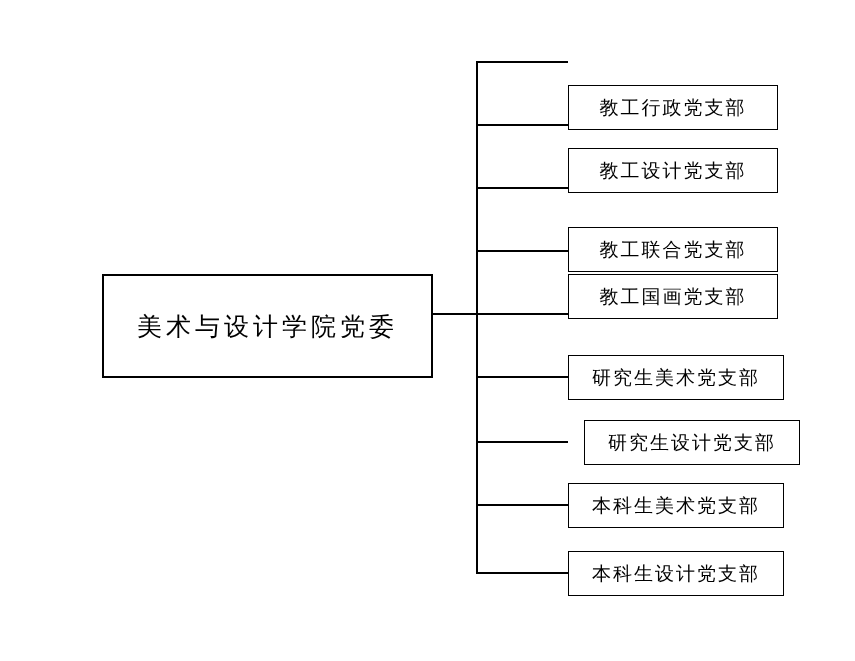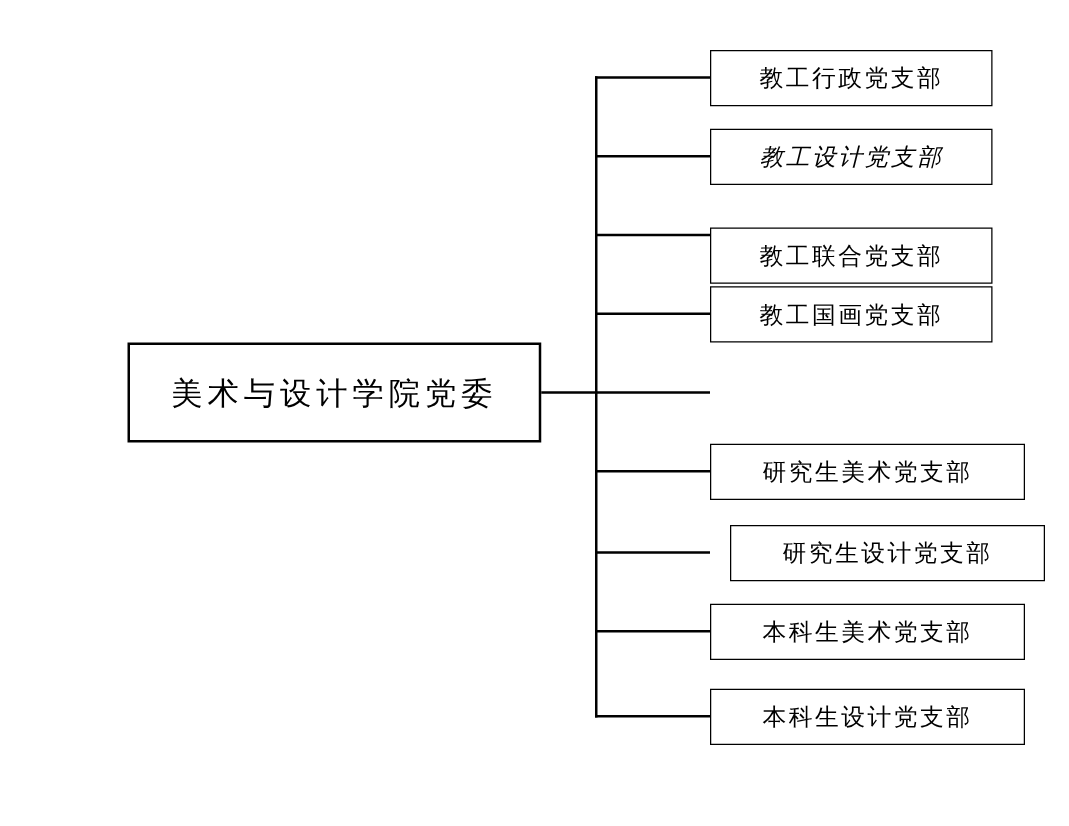--- a/index.html
+++ b/index.html
@@ -10,21 +10,21 @@
     height: 661px;
     background: #ffffff;
     font-family: "DejaVu Serif", "Liberation Serif", serif;
     overflow: hidden;
   }
   .root-box {
     position: absolute;
     left: 102px;
     top: 274px;
     width: 331px;
-    height: 80px;
+    height: 104px;
     border: 2px solid #000000;
     display: flex;
     align-items: center;
     justify-content: center;
     background: #ffffff;
   }
   .root-box .box-label {
     font-size: 25px;
     letter-spacing: 4px;
     color: #000000;
@@ -39,24 +39,24 @@
     align-items: center;
     justify-content: center;
     background: #ffffff;
   }
   .branch-box .box-label {
     font-size: 19px;
     letter-spacing: 2px;
     color: #000000;
     white-space: nowrap;
   }
-  .w-short { width: 226px; }
-  .w-long  { width: 252px; }
+  .w-short { width: 210px; margin-top: 45px; }
+  .w-long  { width: 216px; }
   .b1 { top: 40px; }
-  .b2 { top: 103px; font-style: italic; }
+  .b2 { top: 103px; }
   .b3 { top: 182px; }
   .b4 { top: 229px; }
   .b5 { top: 292px; }
   .b6 { top: 355px; }
   .b7 { top: 420px; margin-left: 16px; }
   .b8 { top: 483px; }
   .b9 { top: 551px; }
   .line {
     position: absolute;
     background: #000000;

